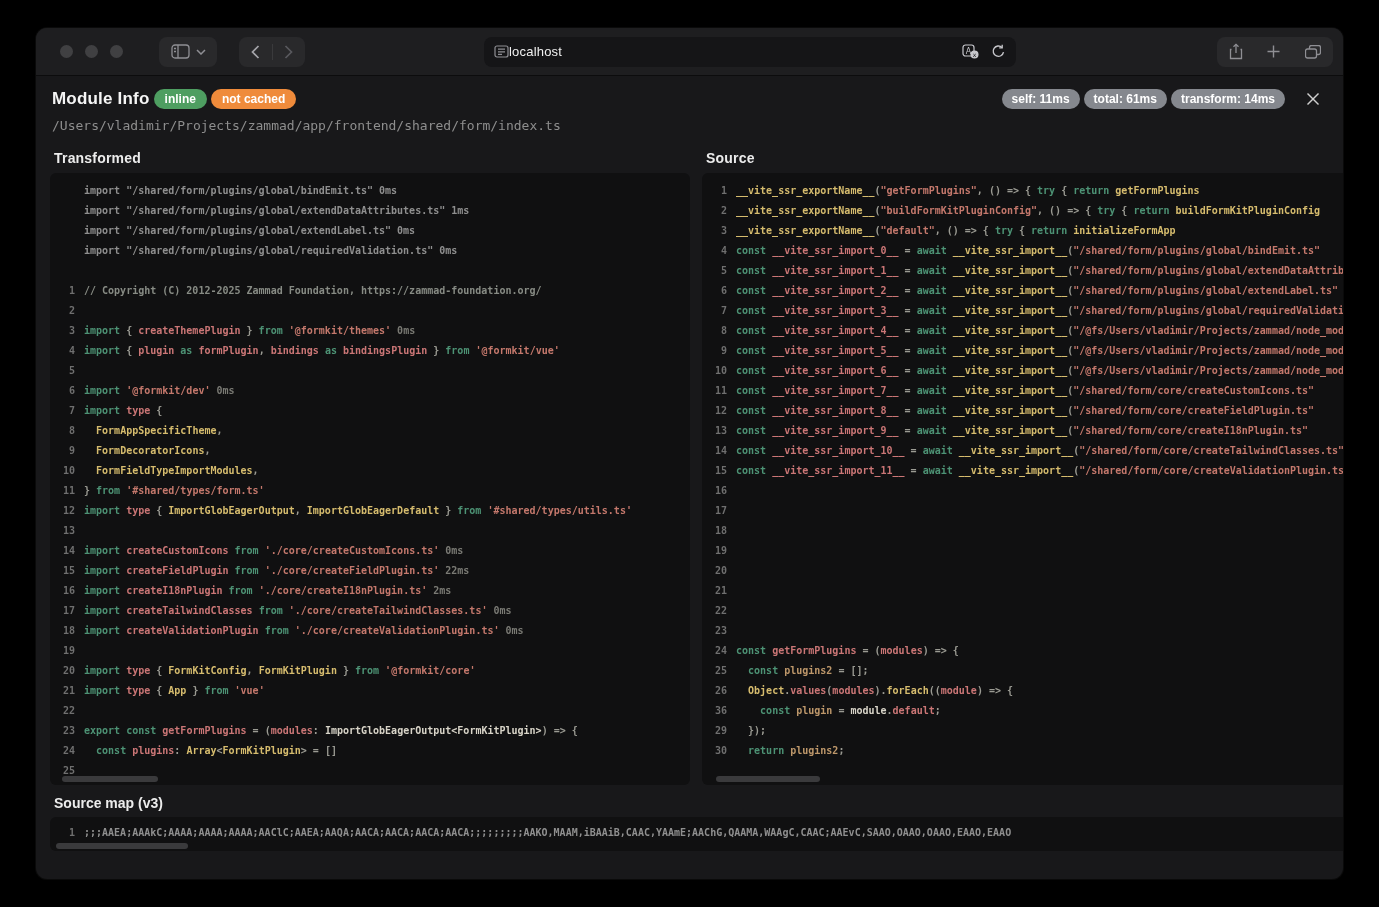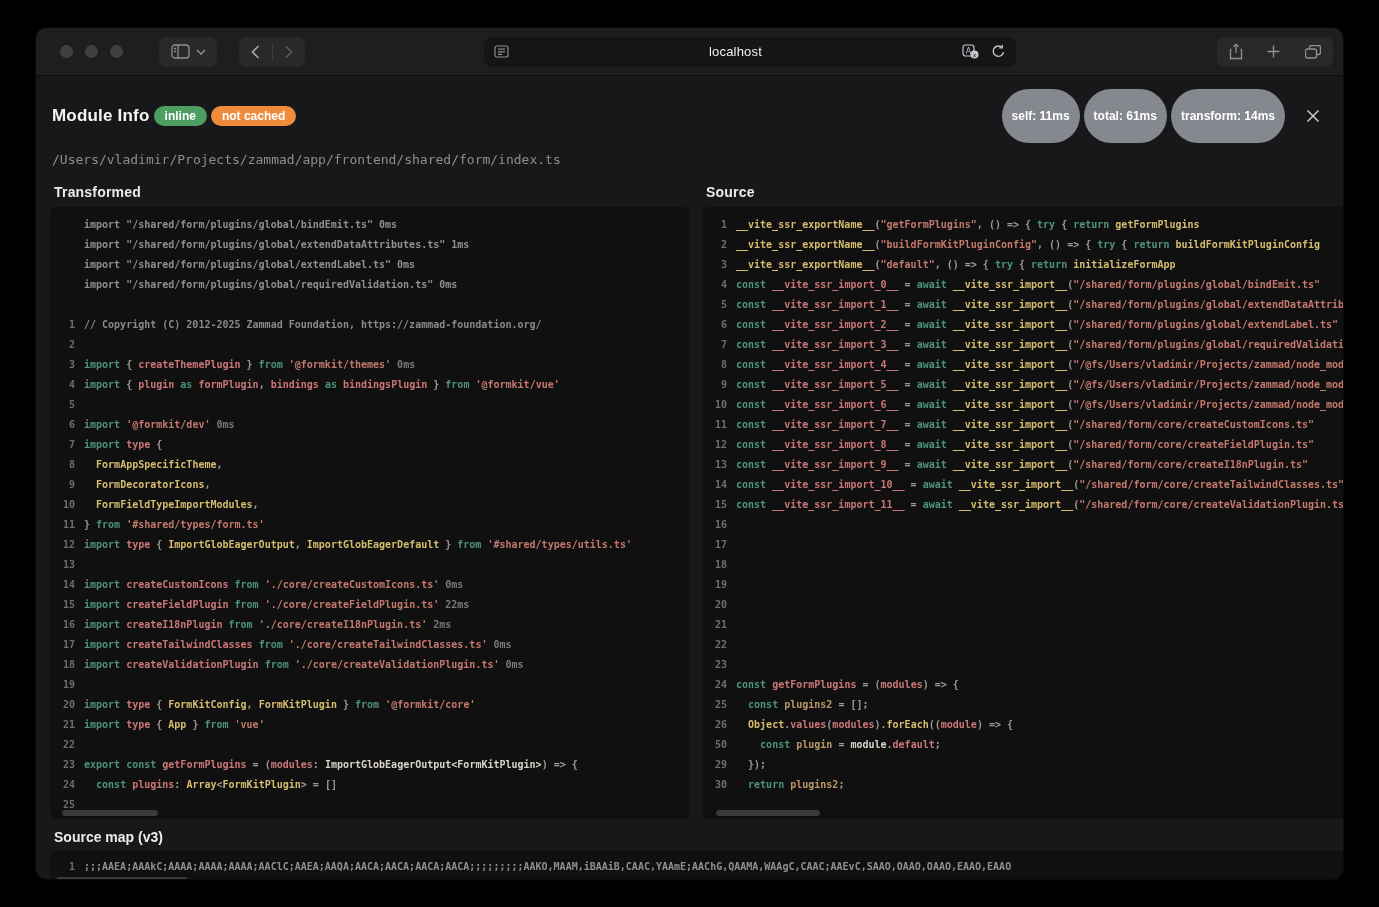--- a/index.html
+++ b/index.html
@@ -17,32 +17,32 @@
   .light { width:13px; height:13px; border-radius:50%; background:#404042; }
   .tb-pill { height:30px; background:#29292b; border-radius:8px; display:flex;
              align-items:center; justify-content:center; }
   .sidebar-pill { width:58px; margin-left:36px; gap:6px; }
   .nav-pill { width:66px; margin-left:22px; }
   .nav-half { width:33px; display:flex; align-items:center; justify-content:center; height:100%; }
   .nav-sep { width:1px; height:16px; background:#3a3a3c; }
   .addressbar { height:30px; width:532px; background:#151517; border-radius:8px;
                 margin:0 auto; display:flex; align-items:center; padding:0 10px;
                 color:#f0f0f0; font-size:13px; position:relative; }
-  .addr-center { flex:1; text-align:center; letter-spacing:.2px; }
+  .addr-center { flex:1; text-align:left; letter-spacing:.2px; }
   .addr-right { display:flex; align-items:center; gap:12px; }
   .right-pill { width:116px; margin-right:10px; margin-left:22px; gap:0; justify-content:space-around; }
   svg.ic { display:block; }
 
   
   .mod-header { padding:13px 16px 10px 16px; }
   .mod-row { display:flex; align-items:center; gap:4px; }
   .mod-title { color:#f5f5f5; font-size:17px; font-weight:700; letter-spacing:.2px; }
   .badge { border-radius:999px; padding:3px 11px; font-size:12px; font-weight:700; color:#fff; }
   .spacer { flex:1; }
-  .timing { border-radius:999px; padding:20px 10px; font-size:12px; font-weight:700; color:#fff; }
+  .timing { border-radius:999px; padding:3px 10px; font-size:12px; font-weight:700; color:#fff; }
   .close-x { margin-left:16px; margin-right:6px; cursor:default; }
   .mod-path { margin-top:9px; font-family:"DejaVu Sans Mono", monospace; font-size:13px; color:#8e8e8e; }
 
   
   .panes { padding-left:14px; }
   .pane-grid { display:grid; grid-template-columns:640px 1fr; column-gap:12px; }
   .pane-title { height:30px; display:flex; align-items:center; padding-left:4px;
                 color:#ececec; font-size:14px; font-weight:700; letter-spacing:.2px; }
   .code-card { background:#101011; border-radius:6px; overflow:hidden; position:relative;
                font-family:"DejaVu Sans Mono", monospace; font-size:10px; line-height:20px;
@@ -236,21 +236,21 @@
           <div class="cline"><span class="ln">17</span><span class="ct"></span></div>
           <div class="cline"><span class="ln">18</span><span class="ct"></span></div>
           <div class="cline"><span class="ln">19</span><span class="ct"></span></div>
           <div class="cline"><span class="ln">20</span><span class="ct"></span></div>
           <div class="cline"><span class="ln">21</span><span class="ct"></span></div>
           <div class="cline"><span class="ln">22</span><span class="ct"></span></div>
           <div class="cline"><span class="ln">23</span><span class="ct"></span></div>
           <div class="cline"><span class="ln">24</span><span class="ct"><span class="tk-k">const</span><span class="tk-p"> </span><span class="tk-i">getFormPlugins</span><span class="tk-p"> = (</span><span class="tk-i">modules</span><span class="tk-p">) =&gt; {</span></span></div>
           <div class="cline"><span class="ln">25</span><span class="ct"><span class="tk-p">  </span><span class="tk-k">const</span><span class="tk-p"> </span><span class="tk-t">plugins2</span><span class="tk-p"> = [];</span></span></div>
           <div class="cline"><span class="ln">26</span><span class="ct"><span class="tk-p">  </span><span class="tk-y">Object</span><span class="tk-p">.</span><span class="tk-i">values</span><span class="tk-p">(</span><span class="tk-i">modules</span><span class="tk-p">).</span><span class="tk-y">forEach</span><span class="tk-p">((</span><span class="tk-i">module</span><span class="tk-p">) =&gt; {</span></span></div>
-          <div class="cline"><span class="ln">50</span><span class="ct"><span class="tk-p">    </span><span class="tk-k">const</span><span class="tk-p"> </span><span class="tk-t">plugin</span><span class="tk-p"> = </span><span class="tk-w">module</span><span class="tk-p">.</span><span class="tk-i">default</span><span class="tk-p">;</span></span></div>
+          <div class="cline"><span class="ln">36</span><span class="ct"><span class="tk-p">    </span><span class="tk-k">const</span><span class="tk-p"> </span><span class="tk-t">plugin</span><span class="tk-p"> = </span><span class="tk-w">module</span><span class="tk-p">.</span><span class="tk-i">default</span><span class="tk-p">;</span></span></div>
           <div class="cline"><span class="ln">29</span><span class="ct"><span class="tk-p">  });</span></span></div>
           <div class="cline"><span class="ln">30</span><span class="ct"><span class="tk-p">  </span><span class="tk-k">return</span><span class="tk-p"> </span><span class="tk-t">plugins2</span><span class="tk-p">;</span></span></div>
           <div class="hthumb" style="left:14px;width:104px;"></div>
       </div>
     </div>
 
     <div class="map-section">
       <div class="map-title-row">Source map (v3)</div>
       <div class="code-card code-map rightcut" id="map-code">
         <div class="cline"><span class="ln">1</span><span class="ct"><span class="tk-g">;;;AAEA;AAAkC;AAAA;AAAA;AAAA;AAClC;AAEA;AAQA;AACA;AACA;AACA;AACA;;;;;;;;;AAKO,MAAM,iBAAiB,CAAC,YAAmE;AAChG,QAAMA,WAAgC,CAAC;AAEvC,SAAO,OAAO,OAAO,EAAO,EAAO</span></span></div>

